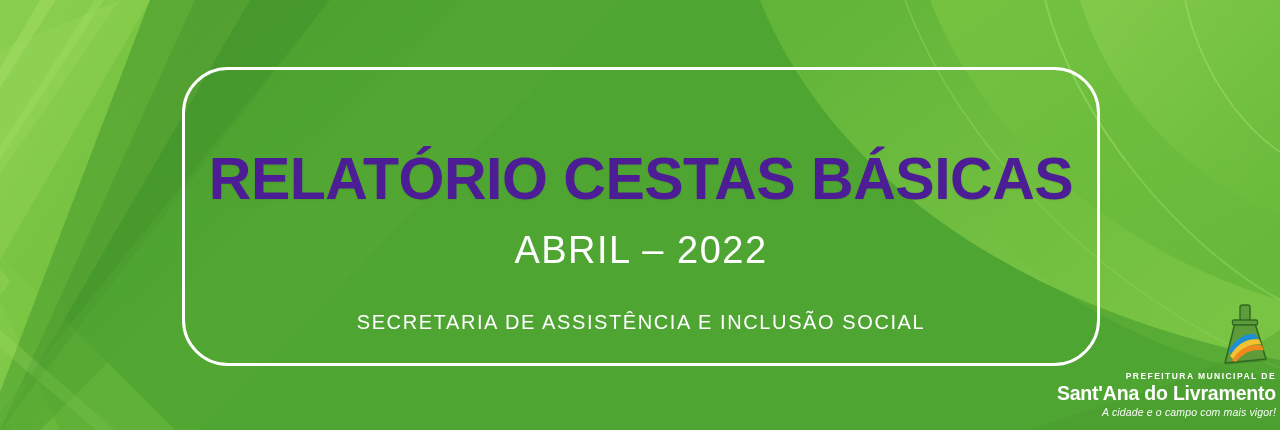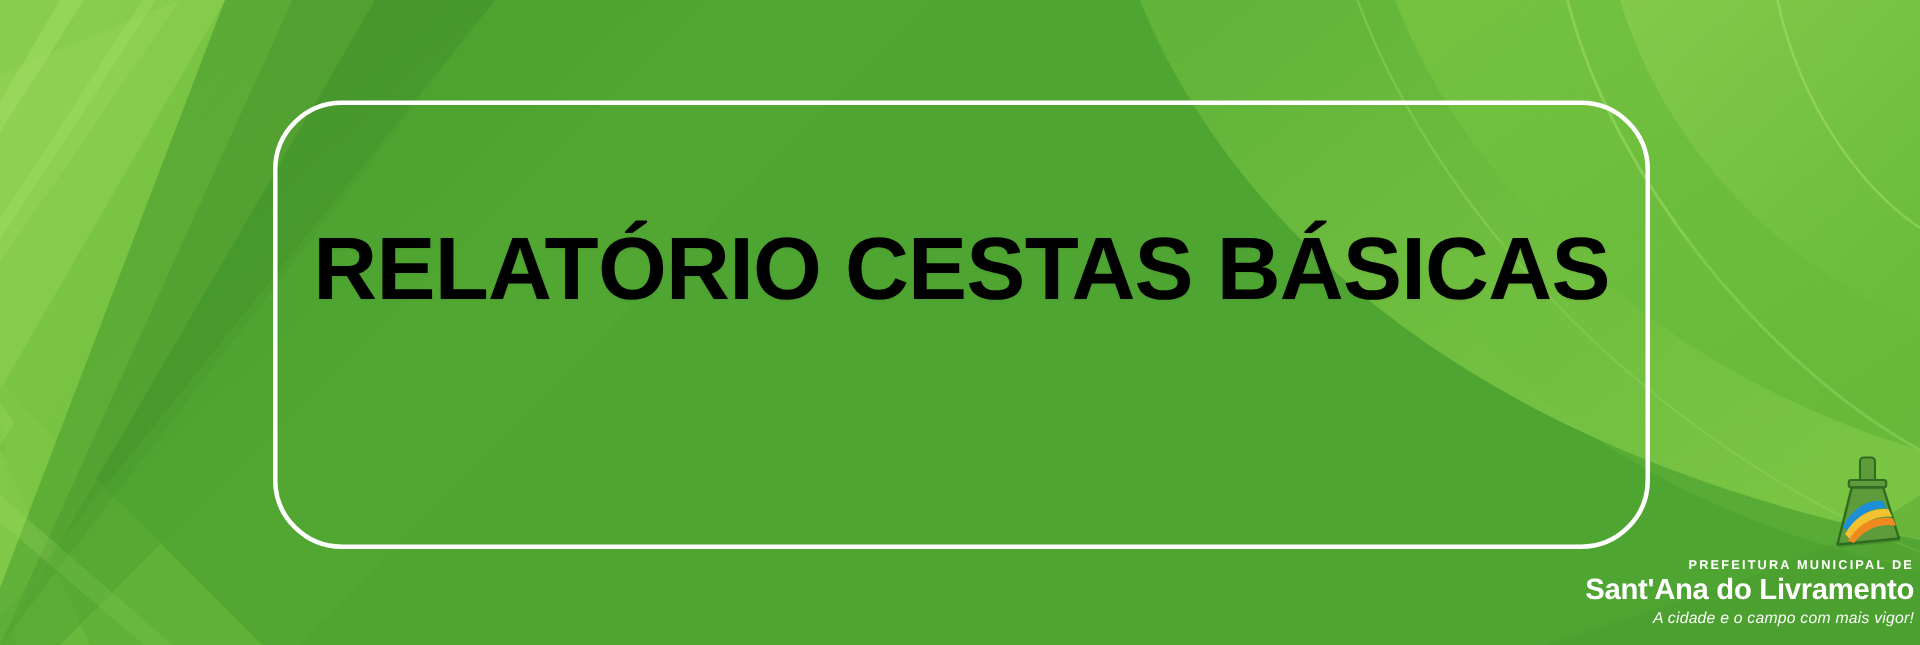--- a/index.html
+++ b/index.html
@@ -47,21 +47,21 @@
     height: 299px;
     display: flex;
     flex-direction: column;
     align-items: center;
     justify-content: flex-start;
     text-align: center;
   }
   #report-title {
     margin: 0;
     padding: 0;
-    color: #000000;
+    color: #4c1d95;
     font-size: 59px;
     font-weight: bold;
     letter-spacing: -0.5px;
     line-height: 1;
     margin-top: 83px;
     white-space: nowrap;
     text-shadow: 0 1px 2px rgba(0,0,0,0.07);
   }
   #report-period {
     margin: 0;
@@ -196,20 +196,22 @@
 
     <path d="M1280,380 C1120,345 1000,270 940,160 L1280,160 Z" fill="#71C03E" opacity="0.28"></path>
 
     <path d="M1280,430 L1030,430 C1120,400 1215,375 1280,330 Z" fill="#44952C" opacity="0.30"></path>
   </svg>
 
   <div id="frame"></div>
 
   <div id="text-block">
     <h1 id="report-title">RELATÓRIO CESTAS BÁSICAS</h1>
+    <div id="report-period">ABRIL – 2022</div>
+    <div id="report-department">SECRETARIA DE ASSISTÊNCIA E INCLUSÃO SOCIAL</div>
   </div>
 
   <div id="city-logo">
     <svg id="bell-emblem" viewBox="0 0 62 66" aria-hidden="true">
 
       <rect x="26" y="2" width="10" height="16" rx="2.5" fill="#5E9B3A" stroke="#2F6B20" stroke-width="1.4"></rect>
 
       <rect x="18.5" y="17" width="25" height="5" rx="1.6" fill="#5E9B3A" stroke="#2F6B20" stroke-width="1.4"></rect>
 
       <path d="M20.5,22 L41.5,22 L52,56 L11,60 Z" fill="#5E9B3A" stroke="#2F6B20" stroke-width="1.6" stroke-linejoin="round"></path>

